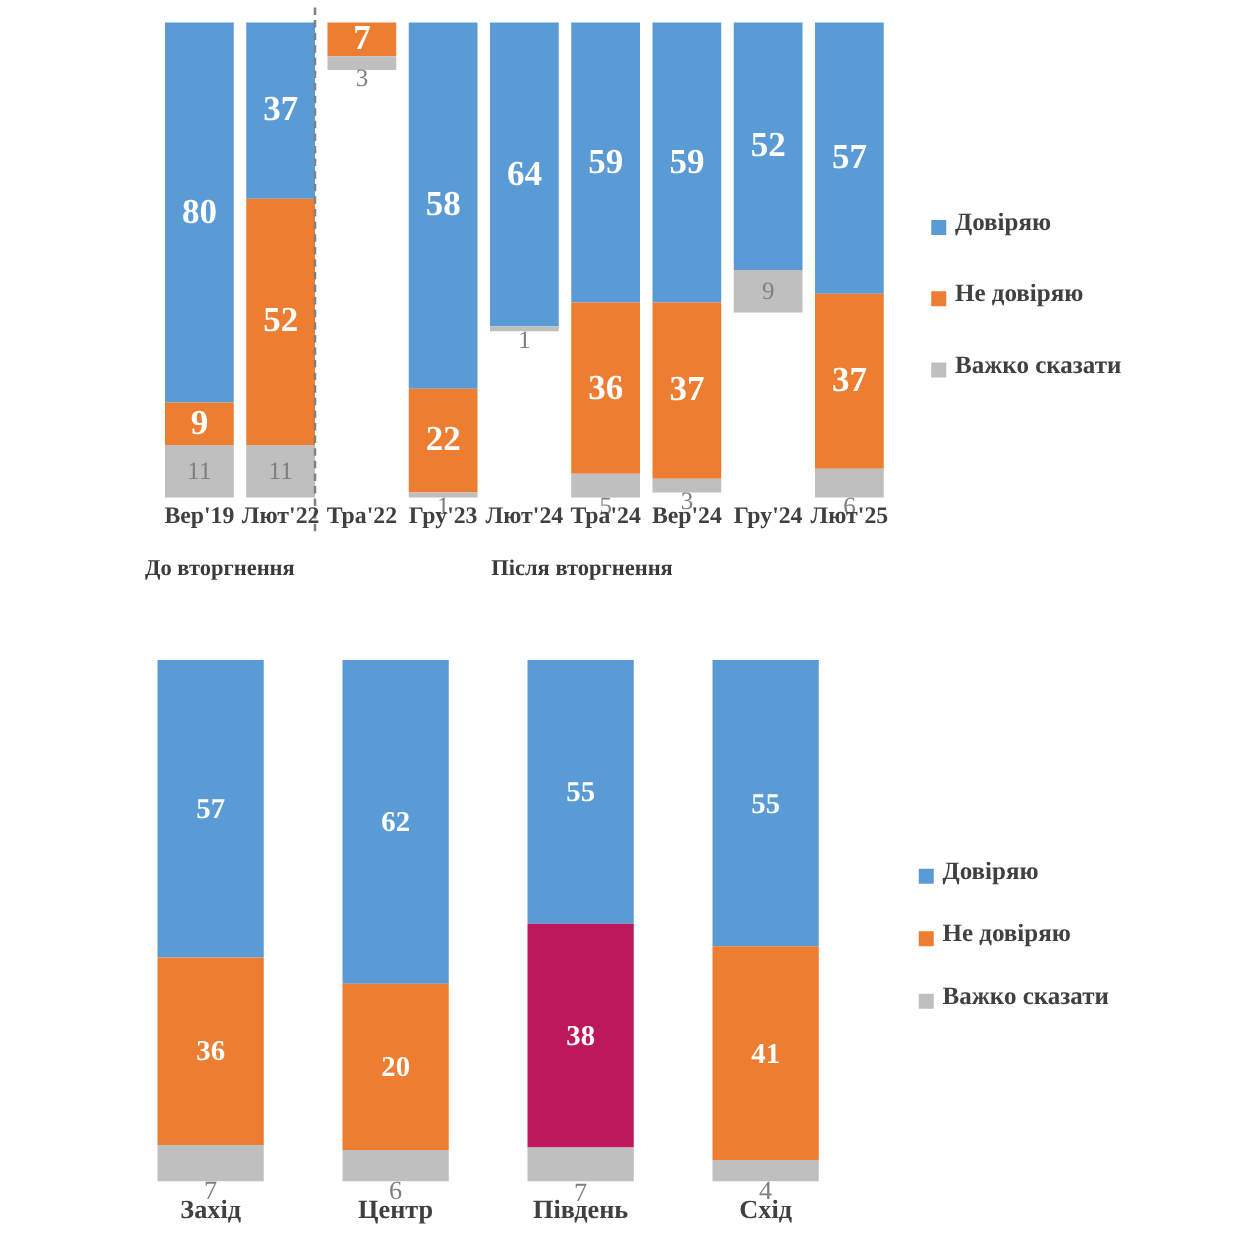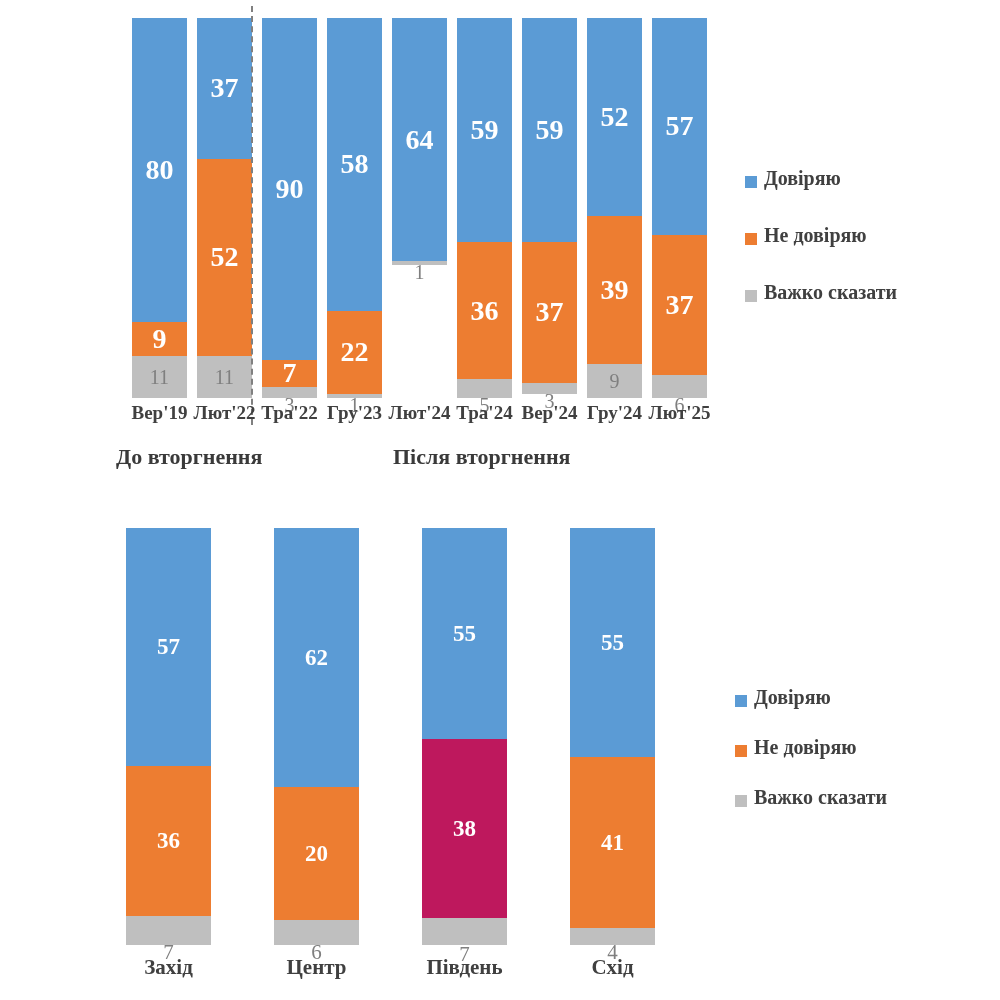--- a/index.html
+++ b/index.html
@@ -105,21 +105,21 @@
   }
 
   
   #chart-dynamics        { left: 0;   top: 0;   width: 1000px; height: 500px; }
   #chart-dynamics .plot  { left: 132px; top: 18px; width: 600px; height: 380px; }
   #chart-dynamics .bar   { width: 55px; height: 100%; }
   #chart-dynamics .seg-label { font-size: 28px; }
   #chart-dynamics .seg.hard .seg-label { font-size: 20px; }
   #chart-dynamics .cat-label { top: 402px; font-size: 19px; width: 74px; }
   #chart-dynamics .divider   { left: 251px; top: 6px; height: 419px; }
-  #chart-dynamics .group-label { font-size: 22px; top: 444px; }
+  #chart-dynamics .group-label { font-size: 18px; top: 444px; }
   #chart-dynamics .legend    { left: 745px; top: 166px; }
   #chart-dynamics .legend-item { height: 22px; margin-bottom: 35px; }
 
   
   #chart-regions        { left: 0;   top: 500px; width: 1000px; height: 500px; }
   #chart-regions .plot  { left: 126px; top: 28px; width: 560px; height: 417px; }
   #chart-regions .bar   { width: 85px; height: 100%; }
   #chart-regions .seg-label { font-size: 23px; }
   #chart-regions .seg.hard .seg-label { font-size: 21px; }
   #chart-regions .cat-label { top: 455px; font-size: 21px; width: 140px; }
@@ -148,23 +148,20 @@
           <span class="seg-label">37</span>
         </div>
         <div class="seg distrust" style="height: 197.6px; background: rgb(237, 125, 49);">
           <span class="seg-label">52</span>
         </div>
         <div class="seg hard" style="height: 41.8px; background: rgb(191, 191, 191);">
           <span class="seg-label">11</span>
         </div>
       </div>
       <div class="bar" style="left: 130px;">
-        <div class="seg trust" style="height: 342px; background: rgb(91, 155, 213);">
-          <span class="seg-label">90</span>
-        </div>
         <div class="seg distrust" style="height: 26.6px; background: rgb(237, 125, 49);">
           <span class="seg-label">7</span>
         </div>
         <div class="seg hard" style="height: 11.4px; background: rgb(191, 191, 191);">
           <span class="seg-label outside" style="top: 8.4px;">3</span>
         </div>
       </div>
       <div class="bar" style="left: 195px;">
         <div class="seg trust" style="height: 292.6px; background: rgb(91, 155, 213);">
           <span class="seg-label">58</span>
@@ -202,23 +199,20 @@
         <div class="seg distrust" style="height: 140.6px; background: rgb(237, 125, 49);">
           <span class="seg-label">37</span>
         </div>
         <div class="seg hard" style="height: 11.4px; background: rgb(191, 191, 191);">
           <span class="seg-label outside" style="top: 8.4px;">3</span>
         </div>
       </div>
       <div class="bar" style="left: 455px;">
         <div class="seg trust" style="height: 197.6px; background: rgb(91, 155, 213);">
           <span class="seg-label">52</span>
-        </div>
-        <div class="seg distrust" style="height: 148.2px; background: rgb(237, 125, 49);">
-          <span class="seg-label">39</span>
         </div>
         <div class="seg hard" style="height: 34.2px; background: rgb(191, 191, 191);">
           <span class="seg-label">9</span>
         </div>
       </div>
       <div class="bar" style="left: 520px;">
         <div class="seg trust" style="height: 216.6px; background: rgb(91, 155, 213);">
           <span class="seg-label">57</span>
         </div>
         <div class="seg distrust" style="height: 140.6px; background: rgb(237, 125, 49);">

